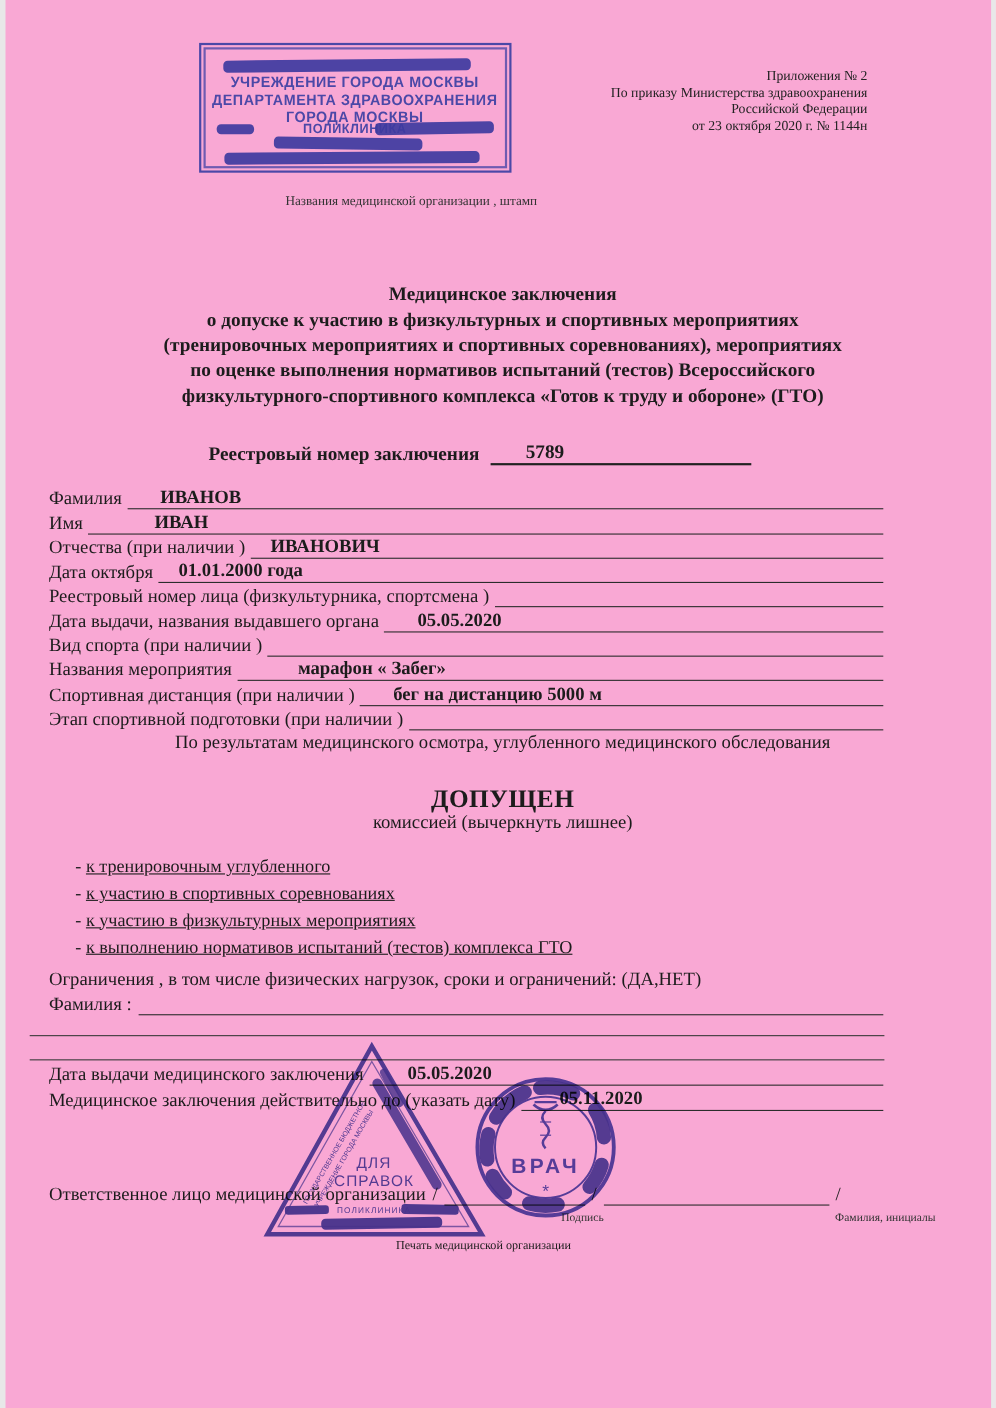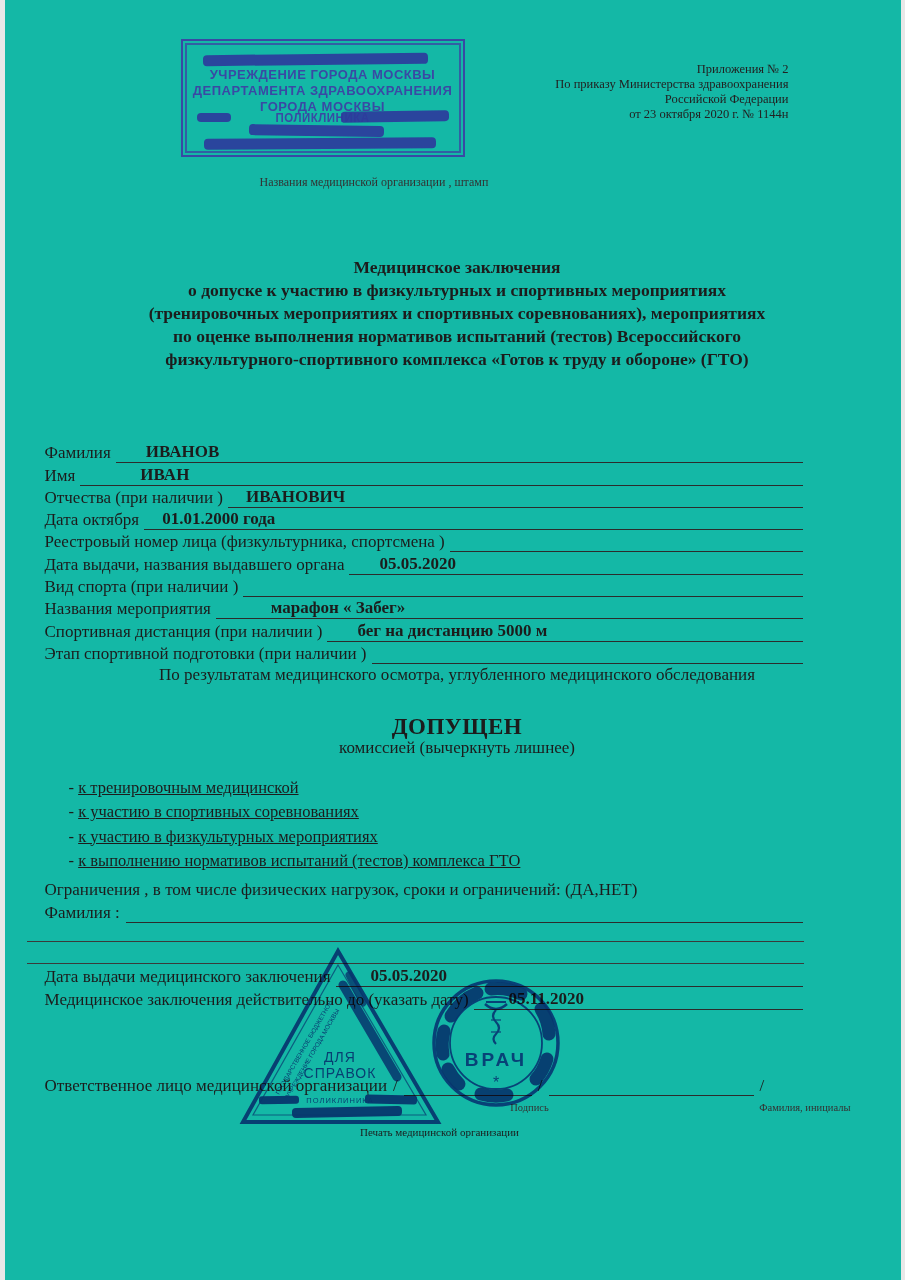--- a/index.html
+++ b/index.html
@@ -1,18 +1,18 @@
 <!DOCTYPE html>
 <html><head>
 <meta charset="utf-8">
 <style>
   html,body{margin:0;padding:0;background:#e8e8e8;}
   .page{
     position:relative;width:896px;height:1280px;margin:0 auto;
-    background:#14b8a6;overflow:hidden;
+    background:#f9a8d4;overflow:hidden;
     font-family:"Liberation Serif", serif;color:#1c1c1c;
   }
   
   .appendix{position:absolute;top:62px;right:112px;text-align:right;
     font-size:12.5px;line-height:15px;color:#222;}
   
   .hstamp{position:absolute;left:176px;top:39px;width:280px;height:114px;
     border:2px solid #3d40a4;opacity:.92;}
   .hstamp .inner{position:absolute;inset:2px;border:2px solid rgba(61,64,164,.8);}
   .hstamp .stline{position:absolute;width:100%;text-align:center;
@@ -102,20 +102,24 @@
   </div>
 
   <div class="title">
     <div>Медицинское  заключения</div>
     <div>о допуске к участию в физкультурных и спортивных мероприятиях</div>
     <div>(тренировочных мероприятиях и спортивных соревнованиях), мероприятиях</div>
     <div>по оценке выполнения нормативов испытаний (тестов) Всероссийского</div>
     <div>физкультурного-спортивного комплекса «Готов к труду и обороне» (ГТО)</div>
   </div>
 
+  <div class="registry">
+    <span>Реестровый номер заключения</span>
+    <span class="blankval">5789</span>
+  </div>
 
   <div class="form">
     <div class="frow">
       <span class="lbl">Фамилия</span>
       <span class="val">ИВАНОВ</span>
     </div>
     <div class="frow">
       <span class="lbl">Имя</span>
       <span class="val" style="padding-left:60px;">ИВАН</span>
     </div>
@@ -150,21 +154,21 @@
     <div class="frow">
       <span class="lbl">Этап спортивной подготовки (при наличии )</span>
       <span class="val"></span>
     </div>
   </div>
   <div class="centerline">По результатам медицинского осмотра, углубленного медицинского обследования</div>
 
   <div class="admit-status">ДОПУЩЕН</div>
   <div class="admit-sub">комиссией (вычеркнуть лишнее)</div>
   <div class="bullets">
-    <div class="bi"><span>-</span> <span class="u">к тренировочным медицинской</span></div>
+    <div class="bi"><span>-</span> <span class="u">к тренировочным углубленного</span></div>
     <div class="bi"><span>-</span> <span class="u">к участию в спортивных соревнованиях</span></div>
     <div class="bi"><span>-</span> <span class="u">к участию в физкультурных мероприятиях</span></div>
     <div class="bi"><span>-</span> <span class="u">к выполнению нормативов испытаний (тестов) комплекса ГТО</span></div>
   </div>
 
   <div class="restr1">Ограничения , в том числе физических нагрузок, сроки и ограничений: (ДА,НЕТ)</div>
   <div class="descr">
     <span>Фамилия :</span>
     <span class="val"></span>
   </div>

